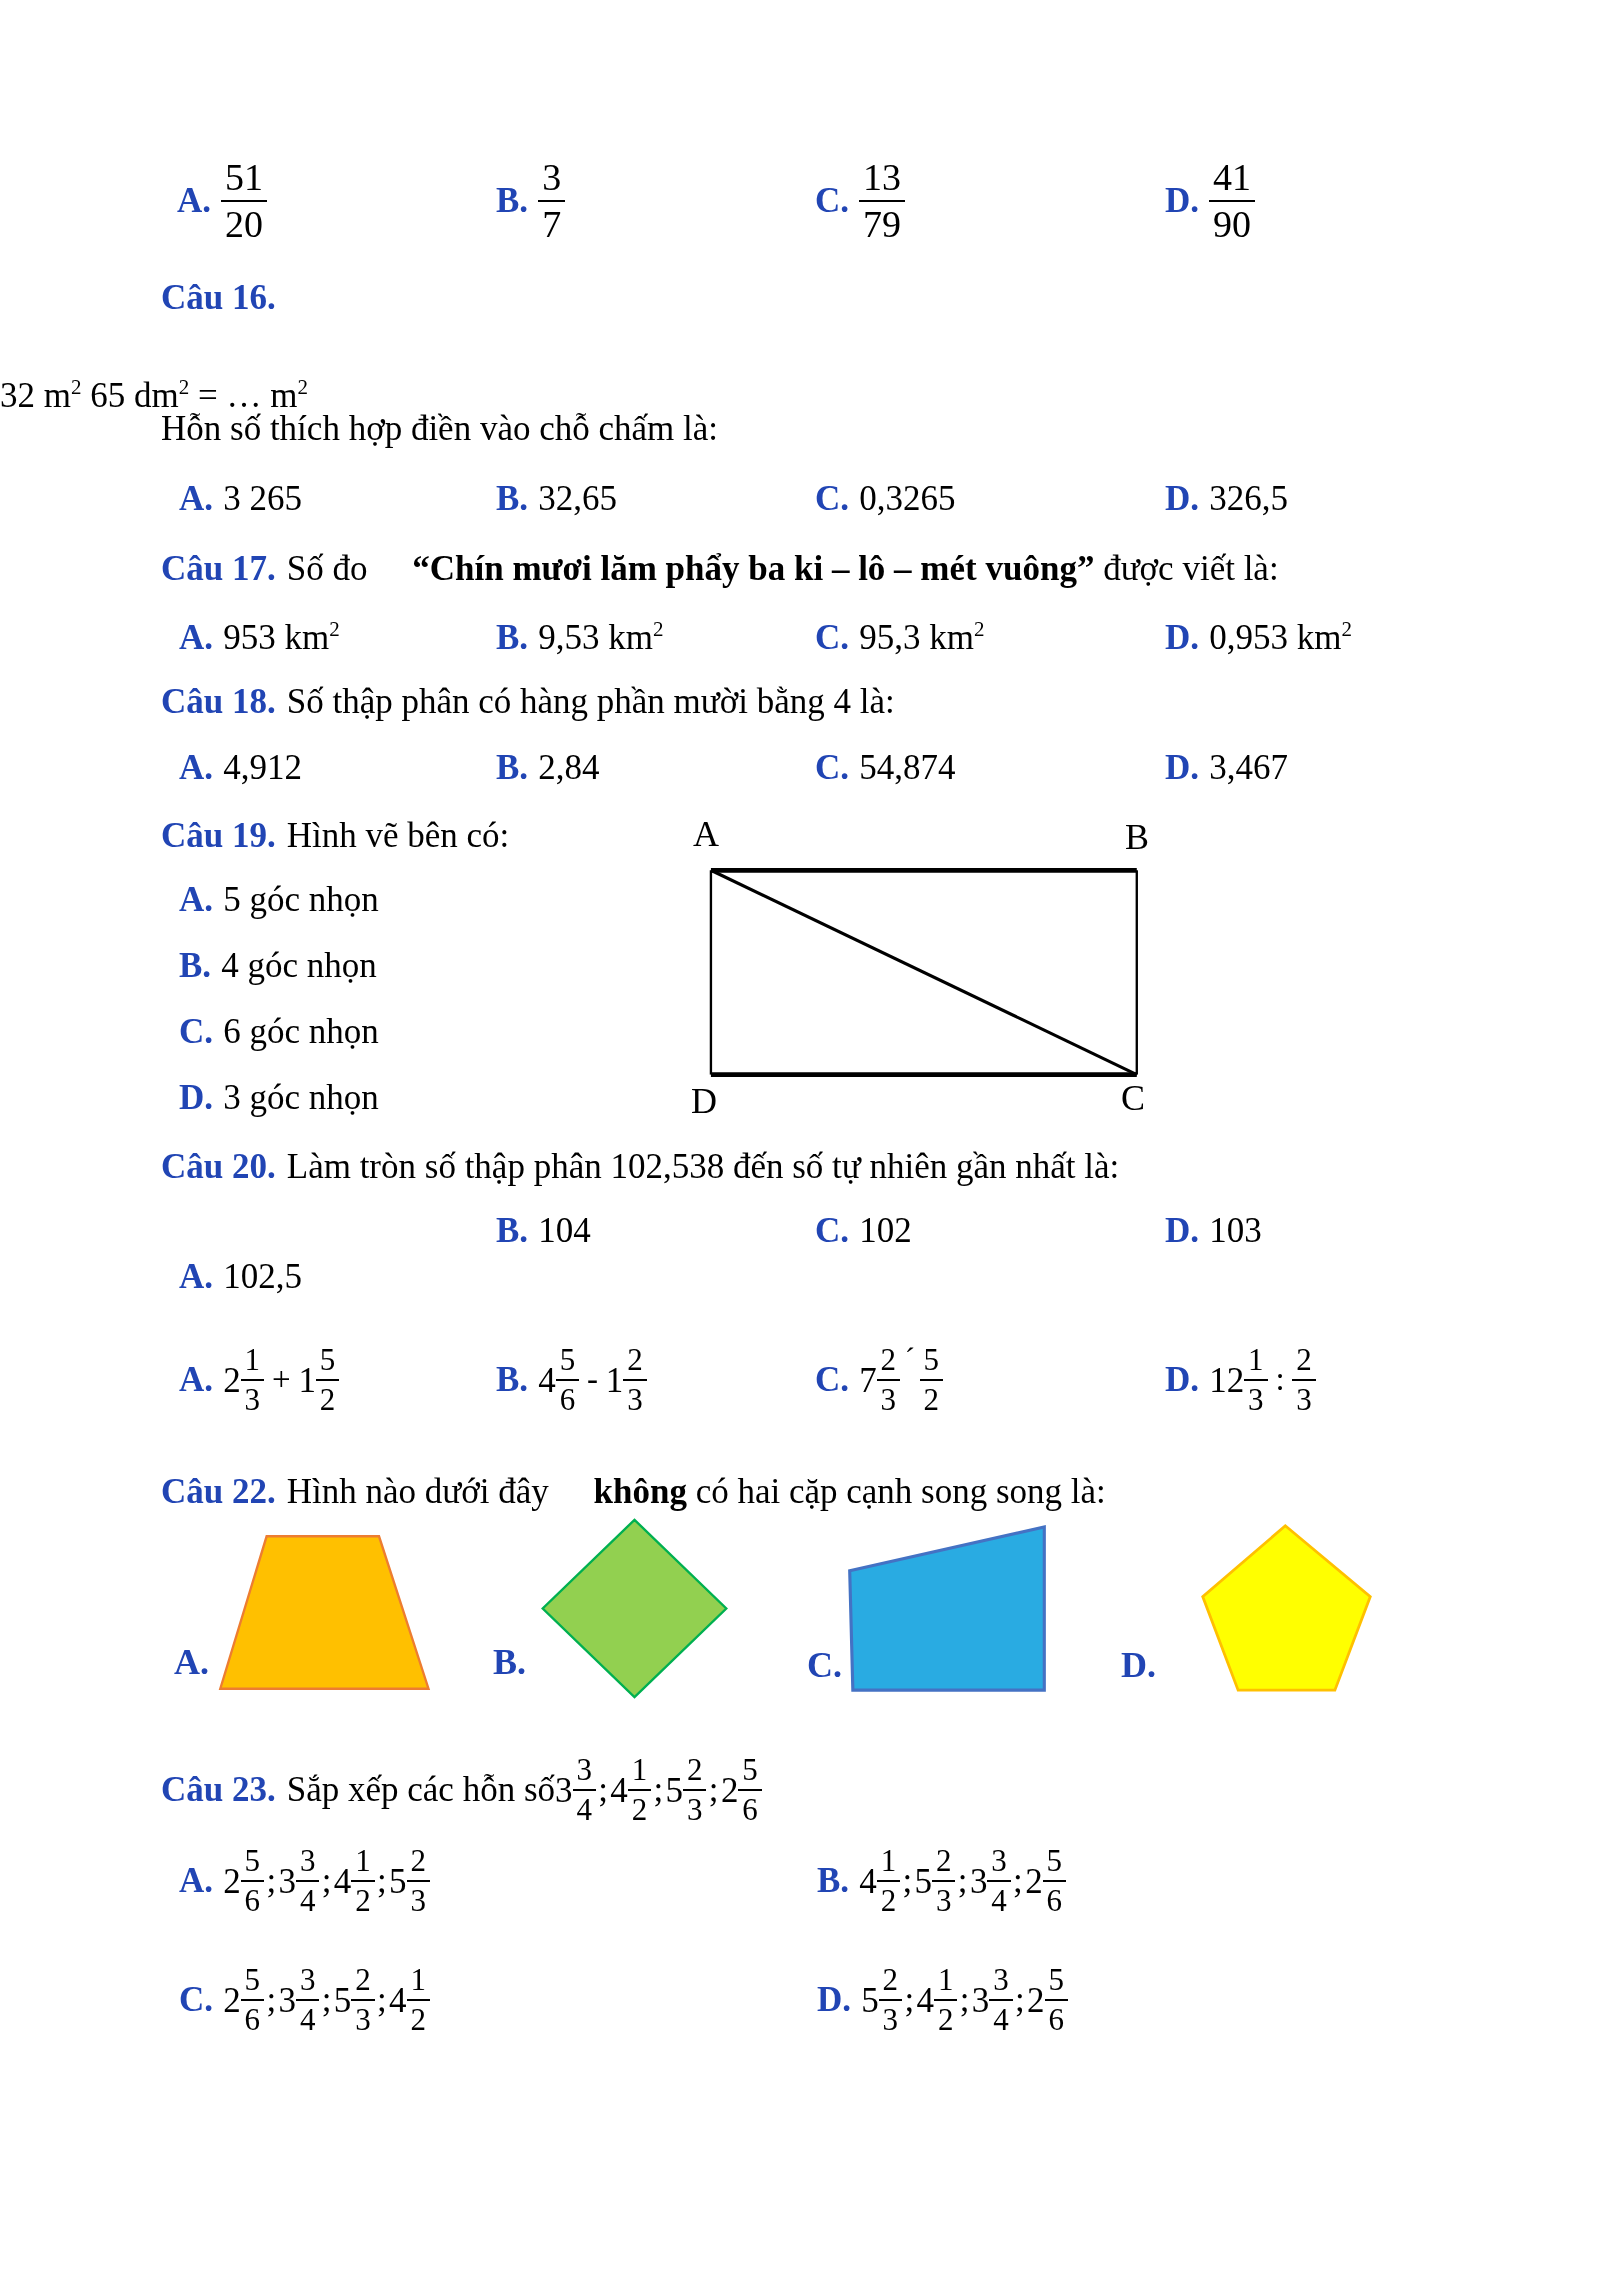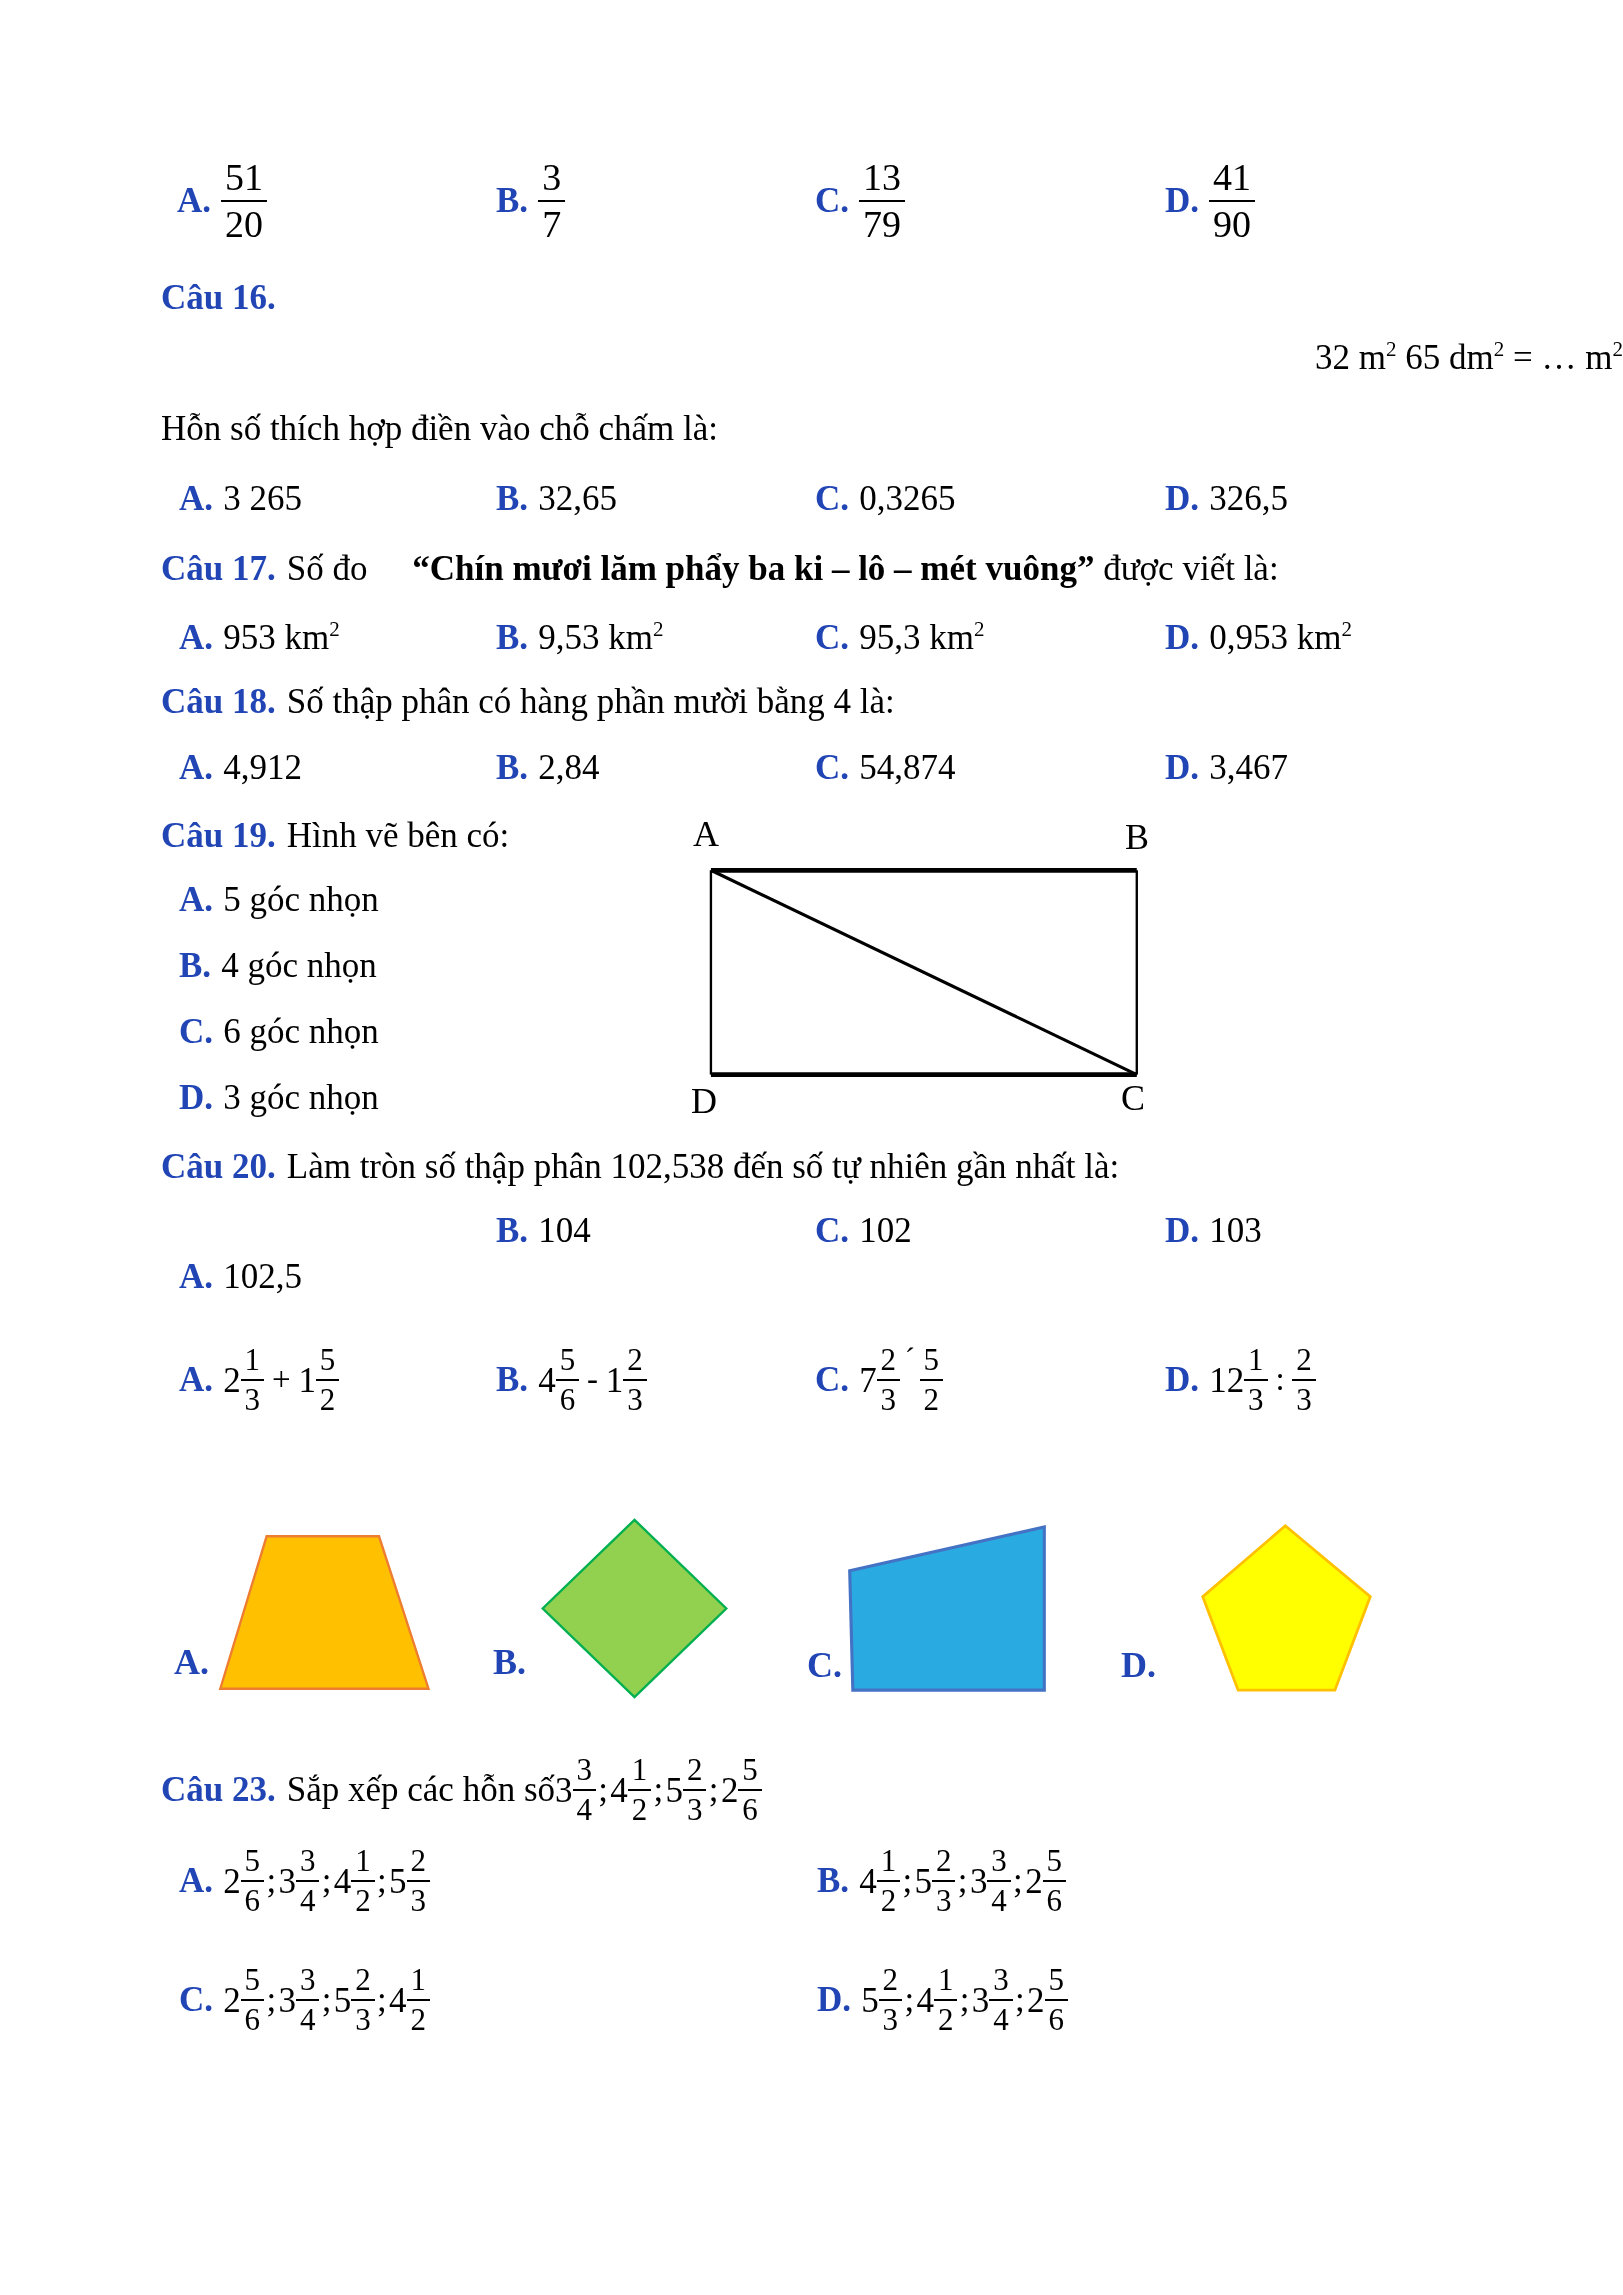--- a/index.html
+++ b/index.html
@@ -4,21 +4,21 @@
 <style>
   html,body{margin:0;padding:0;}
   body{width:1623px;height:2295px;background:#ffffff;font-family:"Liberation Serif","DejaVu Serif",serif;color:#000;}
   #page{position:relative;width:1623px;height:2295px;background:#fff;overflow:hidden;}
   .abs{position:absolute;}
   .line{position:absolute;font-size:35px;line-height:1.25;white-space:nowrap;}
   .opt{position:absolute;font-size:35px;line-height:1.25;white-space:nowrap;}
   .title{font-weight:700;color:var(--accent);margin-right:11px;}
   .lbl{font-weight:700;color:var(--accent);margin-right:10.2px;}
   .b{font-weight:700;margin-left:36px;}
-  .center{left:0;width:1623px;text-align:right;}
+  .center{left:0;width:1623px;text-align:left;margin-top:38px;}
   sup{font-size:0.6em;vertical-align:super;line-height:0;}
   
   .fx{display:flex;align-items:center;}
   .fxh{display:flex;align-items:center;}
   .mx{display:inline-flex;align-items:center;}
   .in{font-size:35px;line-height:1;}
   .fr{display:inline-flex;flex-direction:column;text-align:center;font-size:31px;line-height:1.08;}
   .fr .nu{border-bottom:2.4px solid #000;padding:0 3.9px 2.4px;}
   .fr .de{padding:2.4px 3.9px 0;}
   .fr.big{font-size:38px;}
@@ -182,20 +182,23 @@
     <span class="op">:</span>
     <span class="mx">
         <span class="in"></span>
         <span class="fr">
           <span class="nu">2</span>
           <span class="de">3</span>
         </span>
       </span>
   </div>
 
+  <div class="line" style="left:161px;top:1470px">
+    <span class="title">Câu 22.</span><span>Hình nào dưới đây </span><span class="b">không</span><span> có hai cặp cạnh song song là:</span>
+  </div>
 
   <svg class="abs" style="left:214px;top:1530px" width="220" height="165" viewBox="0 0 280 210">
     <polygon points="67,8 210,8 273,202 8,202" stroke-width="3" fill="#FFC000" stroke="#ED7D31"></polygon>
   </svg>
   <svg class="abs" style="left:538px;top:1515px" width="193" height="187" viewBox="0 0 246 238">
     <polygon points="123,6 240,119 123,232 6,119" stroke-width="3" fill="#92D050" stroke="#00B050"></polygon>
   </svg>
   <svg class="abs" style="left:845px;top:1522px" width="204" height="173" viewBox="0 0 260 220">
     <polygon points="6,62 254,6 254,214 10,214" stroke-width="4" fill="#29ABE2" stroke="#4472C4"></polygon>
   </svg>

